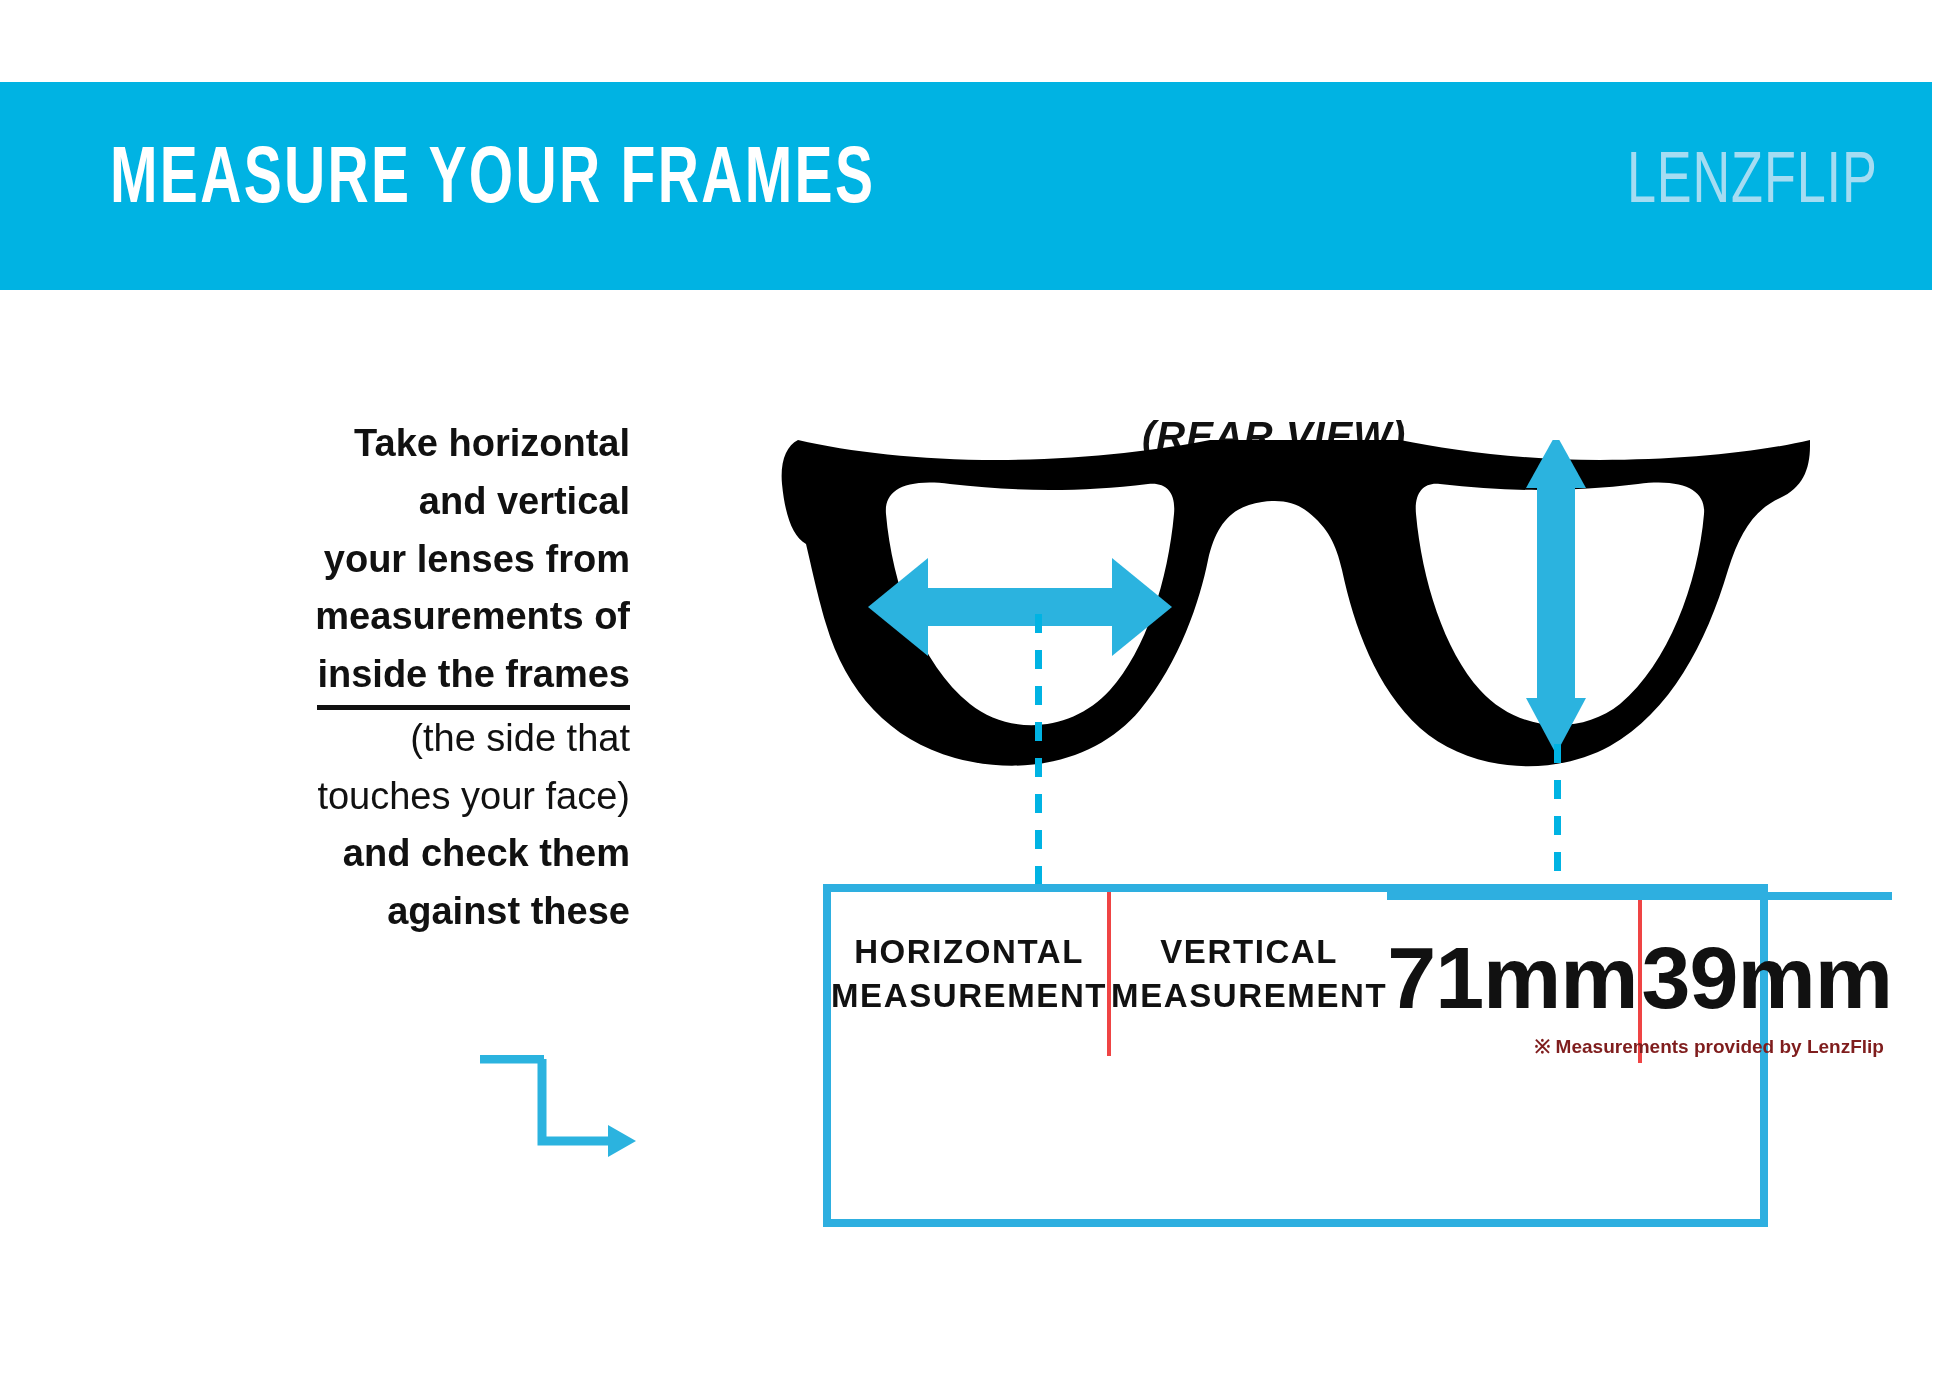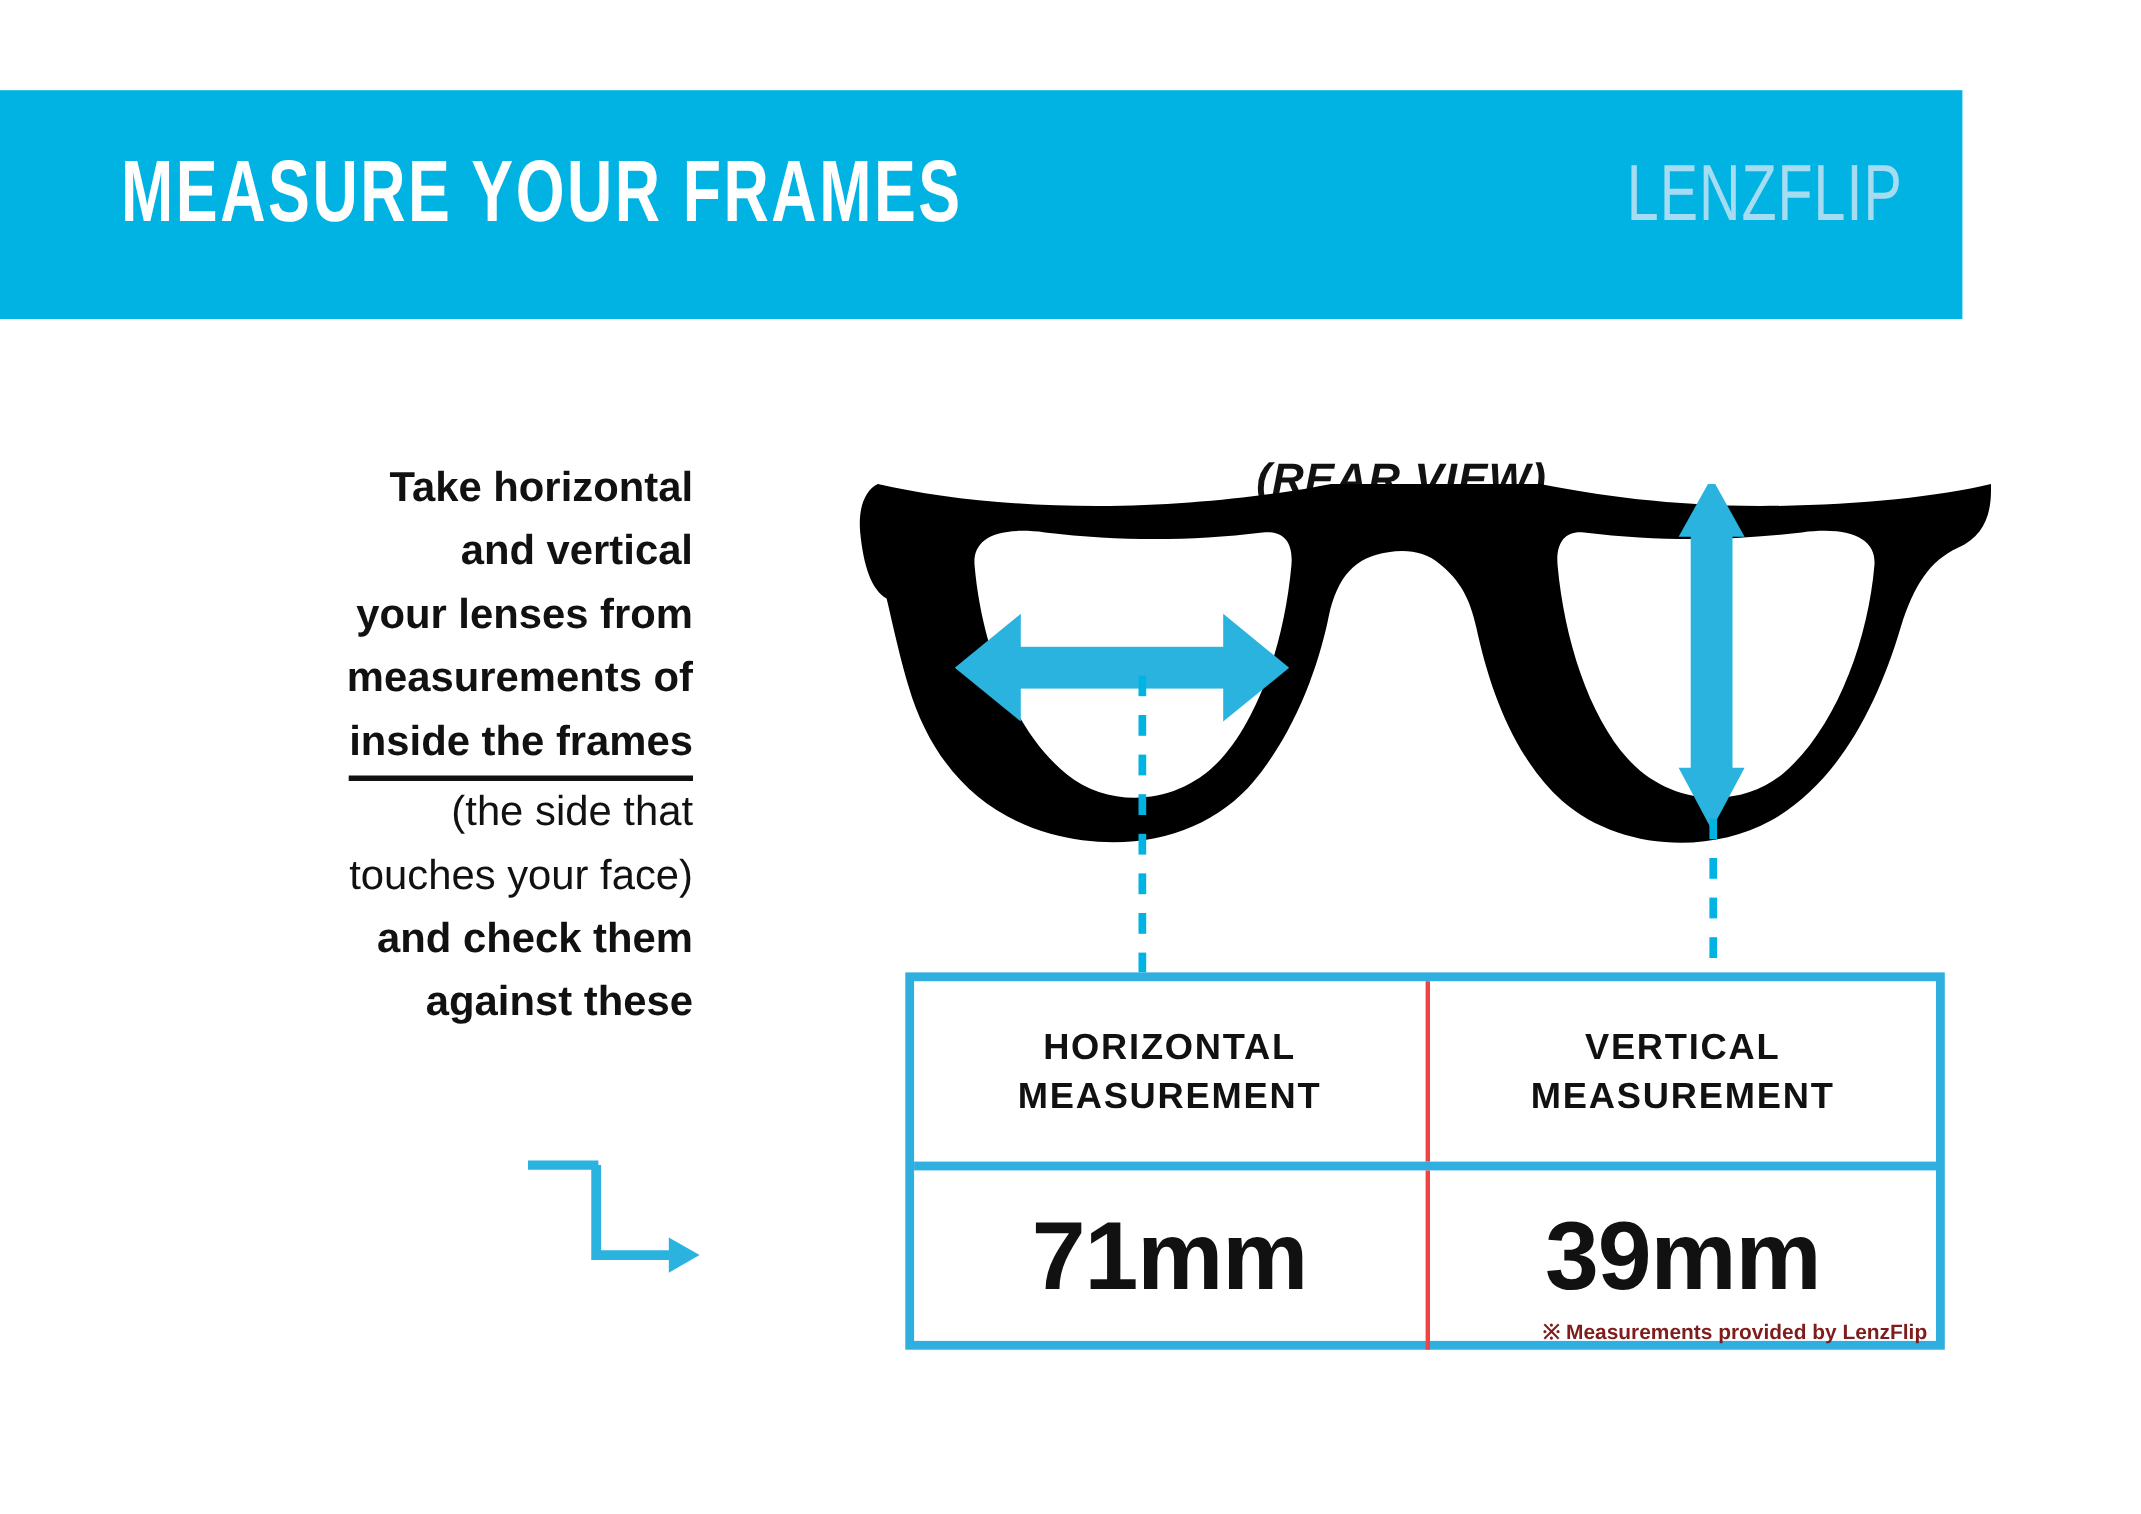--- a/index.html
+++ b/index.html
@@ -14,21 +14,21 @@
     overflow: hidden;
     font-family: "Liberation Sans", sans-serif;
     -webkit-font-smoothing: antialiased;
   }
 
   
   .header-band {
     position: absolute;
     left: 0;
     top: 82px;
-    width: 1784px;
+    width: 1932px;
     height: 208px;
     background: #00B3E3;
   }
   .header-title {
     position: absolute;
     left: 110px;
     top: 50%;
     transform: translateY(-52%);
     color: #ffffff;
     font-family: "Liberation Sans", sans-serif;
@@ -122,21 +122,21 @@
   .meas-table {
     position: absolute;
     left: 823px;
     top: 884px;
     width: 945px;
     height: 343px;
     box-sizing: border-box;
     border: 8px solid #2EAFE0;
     background: #ffffff;
     display: flex;
-    flex-direction: column;
+    flex-direction: row;
   }
   .meas-row {
     display: flex;
     flex: 0 0 auto;
   }
   .meas-row.head { height: 164px; }
   .meas-row.vals { height: 163px; border-top: 8px solid #2EAFE0; }
   .meas-cell {
     flex: 1 1 50%;
     position: relative;

